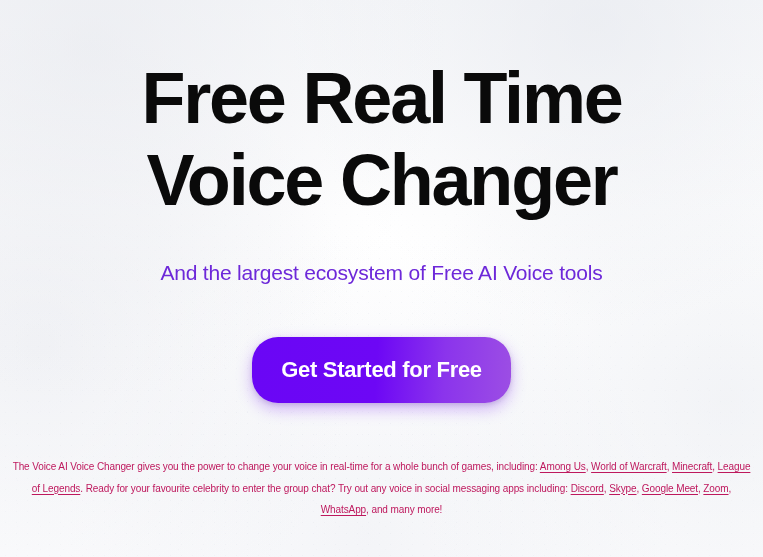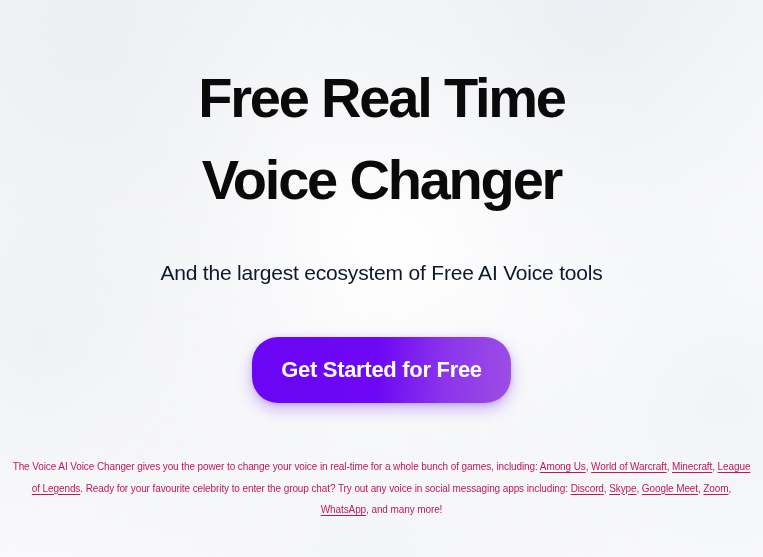--- a/index.html
+++ b/index.html
@@ -60,32 +60,32 @@
     display: flex;
     flex-direction: column;
     align-items: center;
   }
 
   .headline {
     margin: 0;
     padding-top: 57px;
     text-align: center;
     color: #0a0a0a;
-    font-size: 56px;
+    font-size: 72px;
     font-weight: 800;
     line-height: 82px;
     letter-spacing: -2.2px;
     white-space: pre-line;
   }
 
   .subtitle {
     margin: 0;
     padding-top: 38px;
     text-align: center;
-    color: #0f172a;
+    color: #6d28d9;
     font-size: 21px;
     font-weight: 400;
     line-height: 28px;
     letter-spacing: -0.2px;
   }
 
   .cta-wrap {
     padding-top: 50px;
   }
 

